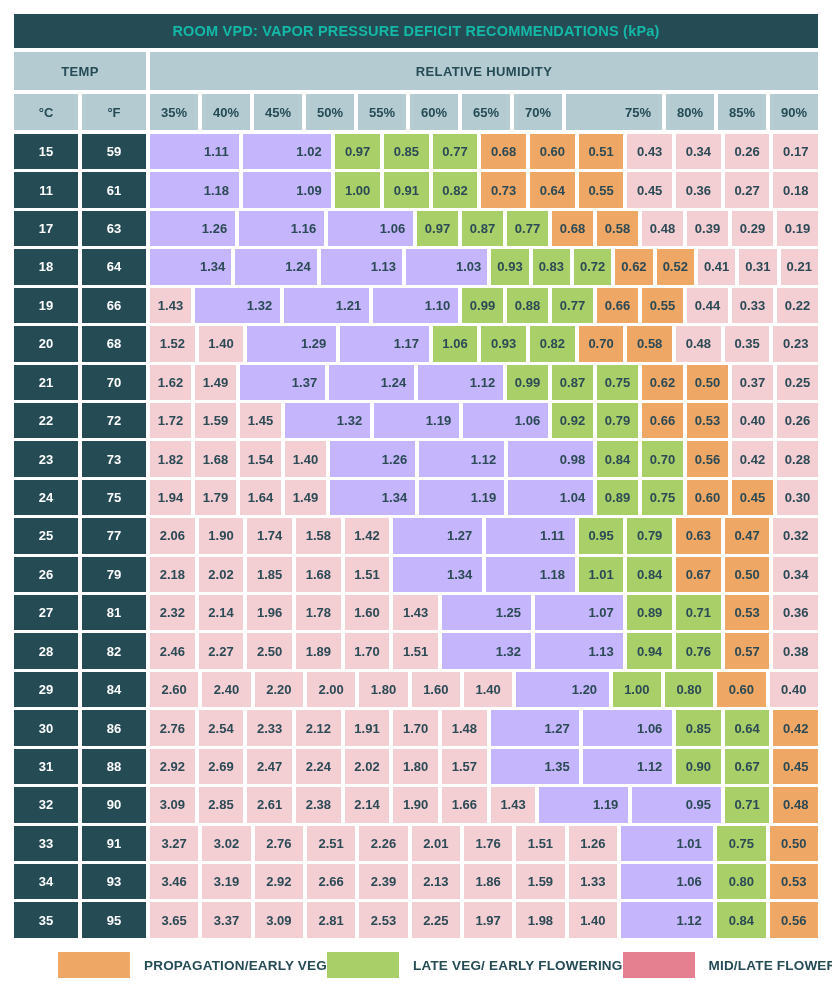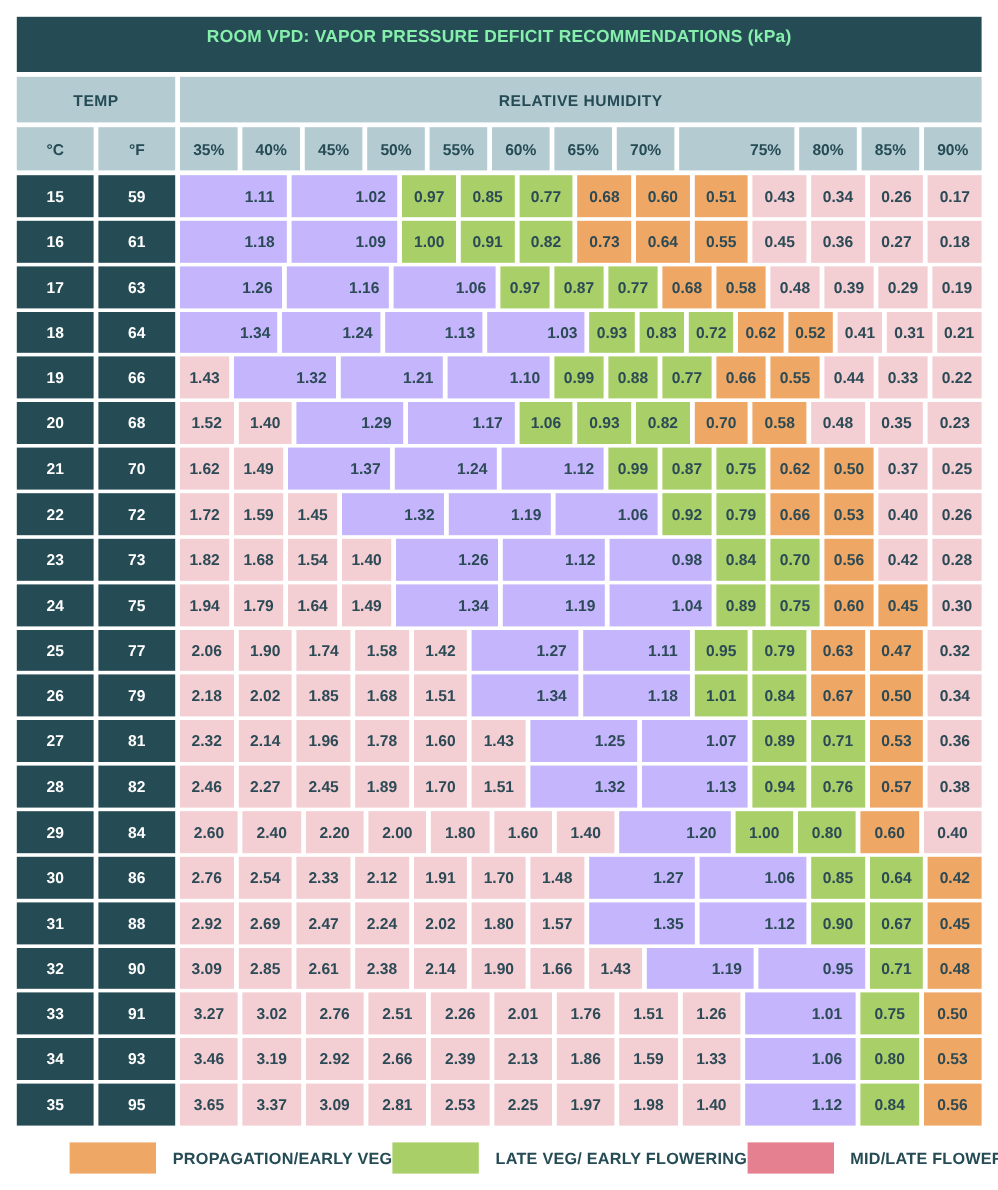--- a/index.html
+++ b/index.html
@@ -19,22 +19,22 @@
     box-sizing: border-box;
     padding: 14px 14px 0 14px;
     background: #ffffff;
     display: flex;
     flex-direction: column;
   }
 
   
   .title-bar {
     background: #254b55;
-    color: #86efac;
-    height: 46px;
+    color: #14b8a6;
+    height: 34px;
     line-height: 34px;
     text-align: center;
     font-size: 14.5px;
     font-weight: bold;
     letter-spacing: 0.2px;
     margin-bottom: 4px;
   }
 
   
   .group-row {
@@ -178,21 +178,21 @@
         <div class="cell vpd c-green">0.77</div>
         <div class="cell vpd c-orange">0.68</div>
         <div class="cell vpd c-orange">0.60</div>
         <div class="cell vpd c-orange">0.51</div>
         <div class="cell vpd c-lpink">0.43</div>
         <div class="cell vpd c-lpink">0.34</div>
         <div class="cell vpd c-lpink">0.26</div>
         <div class="cell vpd c-lpink">0.17</div>
       </div>
       <div class="data-row">
-        <div class="cell temp-c">16</div>
+        <div class="cell temp-c">11</div>
         <div class="cell temp-f">61</div>
         <div class="cell vpd c-pink">1.18</div>
         <div class="cell vpd c-pink">1.09</div>
         <div class="cell vpd c-green">1.00</div>
         <div class="cell vpd c-green">0.91</div>
         <div class="cell vpd c-green">0.82</div>
         <div class="cell vpd c-orange">0.73</div>
         <div class="cell vpd c-orange">0.64</div>
         <div class="cell vpd c-orange">0.55</div>
         <div class="cell vpd c-lpink">0.45</div>
@@ -374,21 +374,21 @@
         <div class="cell vpd c-green">0.89</div>
         <div class="cell vpd c-green">0.71</div>
         <div class="cell vpd c-orange">0.53</div>
         <div class="cell vpd c-lpink">0.36</div>
       </div>
       <div class="data-row">
         <div class="cell temp-c">28</div>
         <div class="cell temp-f">82</div>
         <div class="cell vpd c-lpink">2.46</div>
         <div class="cell vpd c-lpink">2.27</div>
-        <div class="cell vpd c-lpink">2.45</div>
+        <div class="cell vpd c-lpink">2.50</div>
         <div class="cell vpd c-lpink">1.89</div>
         <div class="cell vpd c-lpink">1.70</div>
         <div class="cell vpd c-lpink">1.51</div>
         <div class="cell vpd c-pink">1.32</div>
         <div class="cell vpd c-pink">1.13</div>
         <div class="cell vpd c-green">0.94</div>
         <div class="cell vpd c-green">0.76</div>
         <div class="cell vpd c-orange">0.57</div>
         <div class="cell vpd c-lpink">0.38</div>
       </div>

